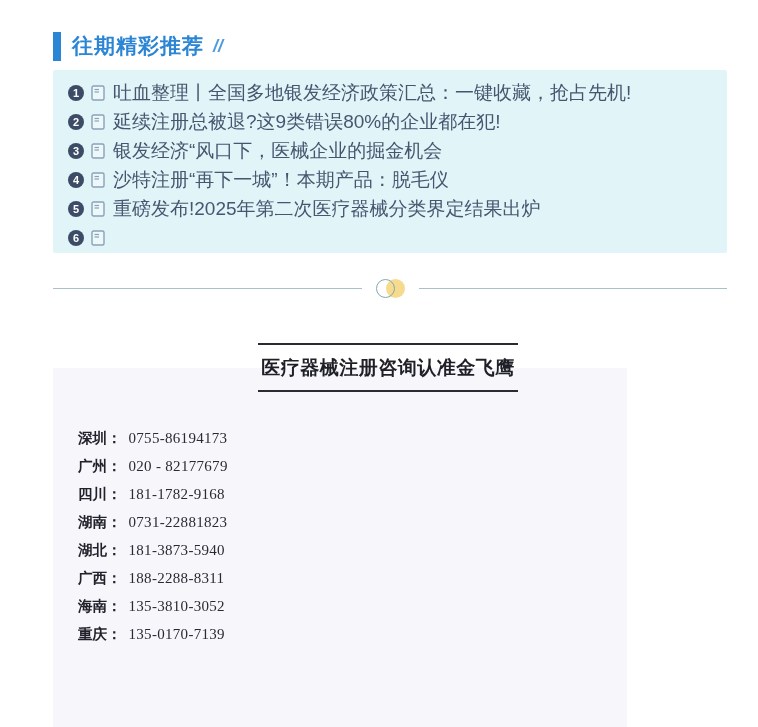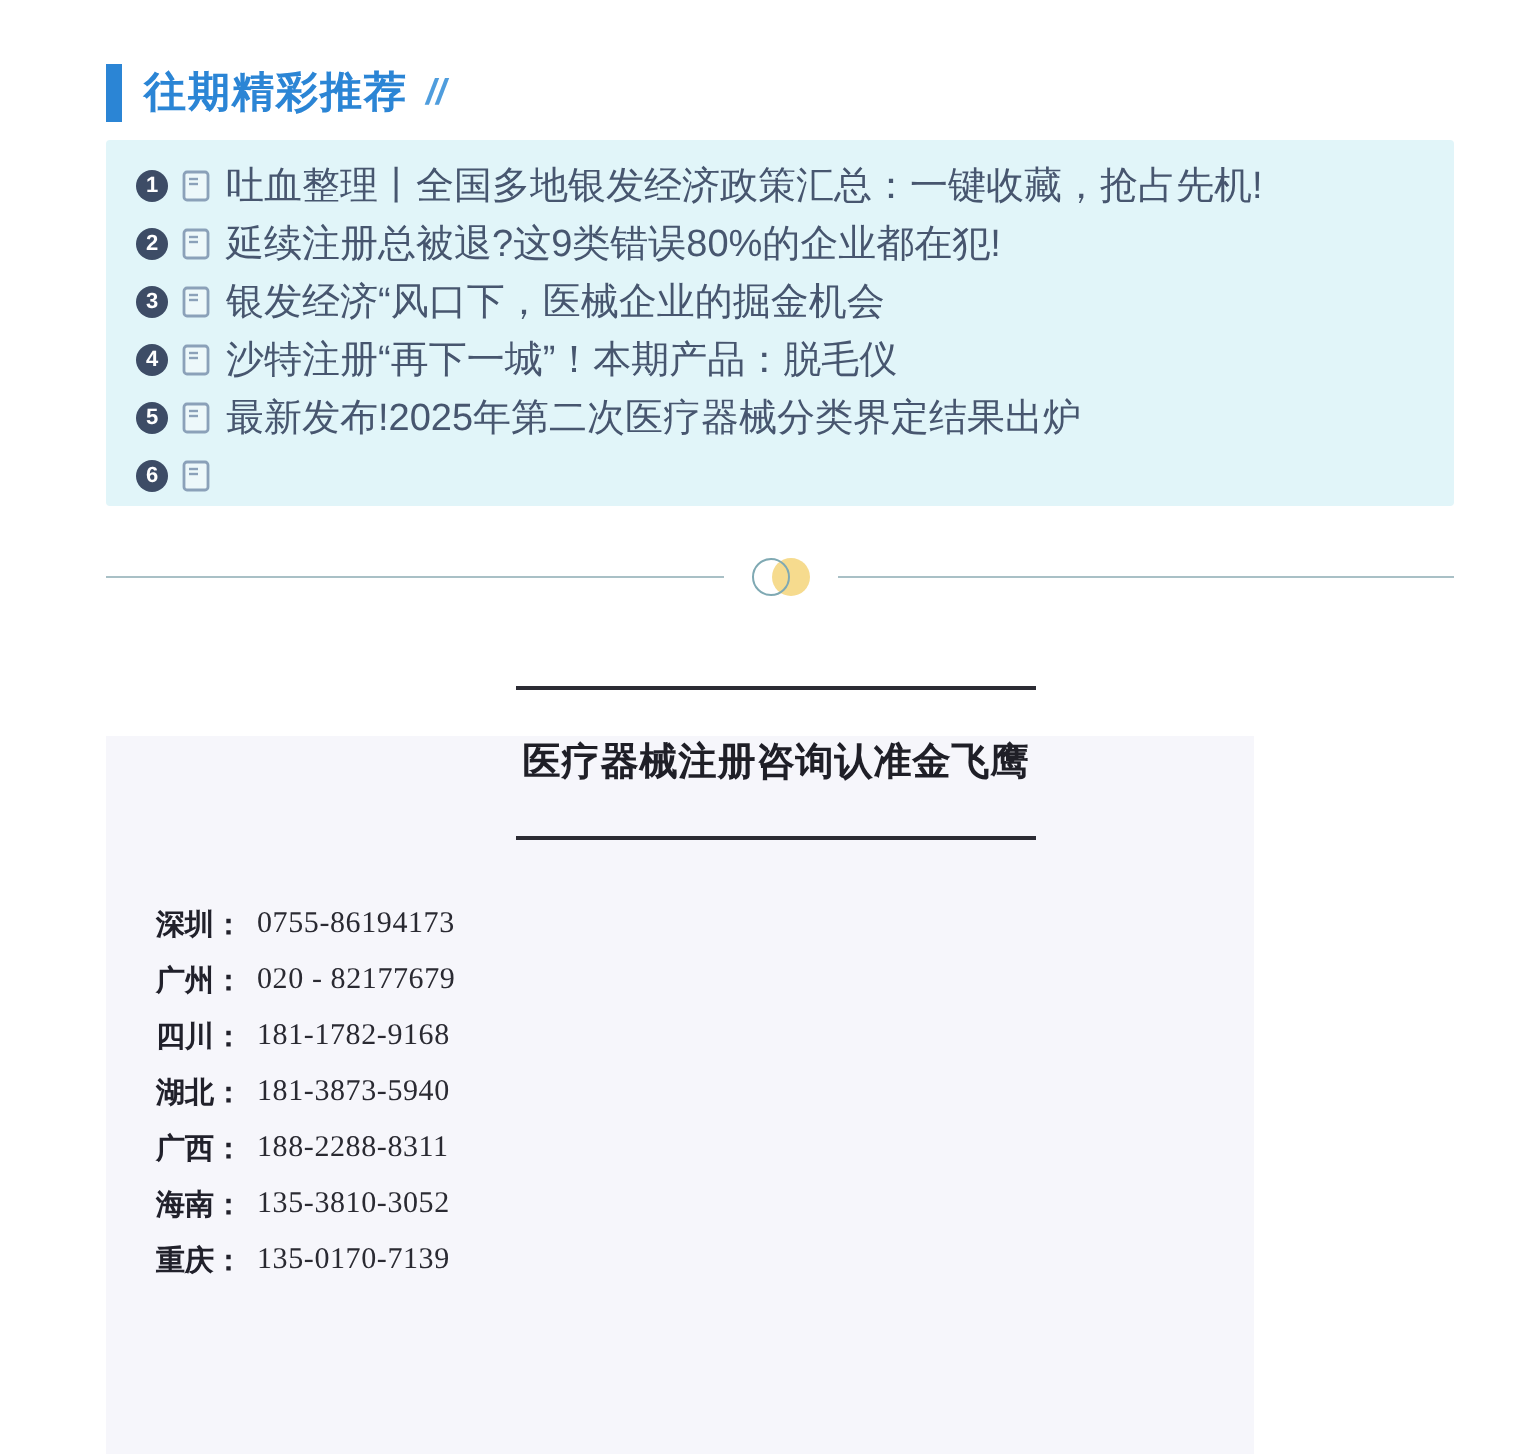--- a/index.html
+++ b/index.html
@@ -67,25 +67,25 @@
     width: 574px; height: 359px;
     background: #f6f6fb;
   }
   .contact-title-block {
     position: absolute; left: 258px; top: 343px;
     width: 260px; text-align: center; z-index: 2;
   }
   .contact-title-block .rule { height: 0; border-top: 2px solid #2b2b33; }
   .contact-title {
     color: #1f1f27; font-size: 19px; font-weight: bold;
-    line-height: 23px; margin: 25px 0; letter-spacing: 0.5px;
+    line-height: 23px; margin: 11px 0; letter-spacing: 0.5px;
     white-space: nowrap;
   }
 
-  .phone-list { position: absolute; left: 78px; top: 448px; z-index: 2; }
+  .phone-list { position: absolute; left: 78px; top: 424px; z-index: 2; }
   .phone-row { display: flex; align-items: center; height: 28px; }
   .phone-city { color: #21212b; font-size: 14.5px; font-weight: bold; margin-right: 7px; white-space: nowrap; }
   .phone-number { color: #2a2a32; font-size: 15px; letter-spacing: 0.3px; font-family: Liberation Serif, serif; }
 </style>
 </head>
 <body>
 
 <div class="page">
 
   <div class="section-header">
@@ -146,21 +146,21 @@
 
     <div class="rec-row">
       <div class="rec-num">5</div>
       <span class="rec-icon">
         <svg width="14" height="16" viewBox="0 0 14 16">
             <rect x="1" y="1" width="12" height="14" rx="1.5" fill="#edf8fa" stroke="#8ba1b9" stroke-width="1.4"></rect>
             <line x1="3.5" y1="4.5" x2="8" y2="4.5" stroke="#8ba1b9" stroke-width="1.2"></line>
             <line x1="3.5" y1="7" x2="8" y2="7" stroke="#8ba1b9" stroke-width="1.2"></line>
           </svg>
       </span>
-      <span class="rec-text">最新发布!2025年第二次医疗器械分类界定结果出炉</span>
+      <span class="rec-text">重磅发布!2025年第二次医疗器械分类界定结果出炉</span>
     </div>
 
     <div class="rec-row">
       <div class="rec-num">6</div>
       <span class="rec-icon">
         <svg width="14" height="16" viewBox="0 0 14 16">
             <rect x="1" y="1" width="12" height="14" rx="1.5" fill="#edf8fa" stroke="#8ba1b9" stroke-width="1.4"></rect>
             <line x1="3.5" y1="4.5" x2="8" y2="4.5" stroke="#8ba1b9" stroke-width="1.2"></line>
             <line x1="3.5" y1="7" x2="8" y2="7" stroke="#8ba1b9" stroke-width="1.2"></line>
           </svg>
@@ -193,20 +193,24 @@
     </div>
     <div class="phone-row">
       <span class="phone-city">广州：</span>
       <span class="phone-number">020 - 82177679</span>
     </div>
     <div class="phone-row">
       <span class="phone-city">四川：</span>
       <span class="phone-number">181-1782-9168</span>
     </div>
     <div class="phone-row">
+      <span class="phone-city">湖南：</span>
+      <span class="phone-number">0731-22881823</span>
+    </div>
+    <div class="phone-row">
       <span class="phone-city">湖北：</span>
       <span class="phone-number">181-3873-5940</span>
     </div>
     <div class="phone-row">
       <span class="phone-city">广西：</span>
       <span class="phone-number">188-2288-8311</span>
     </div>
     <div class="phone-row">
       <span class="phone-city">海南：</span>
       <span class="phone-number">135-3810-3052</span>

